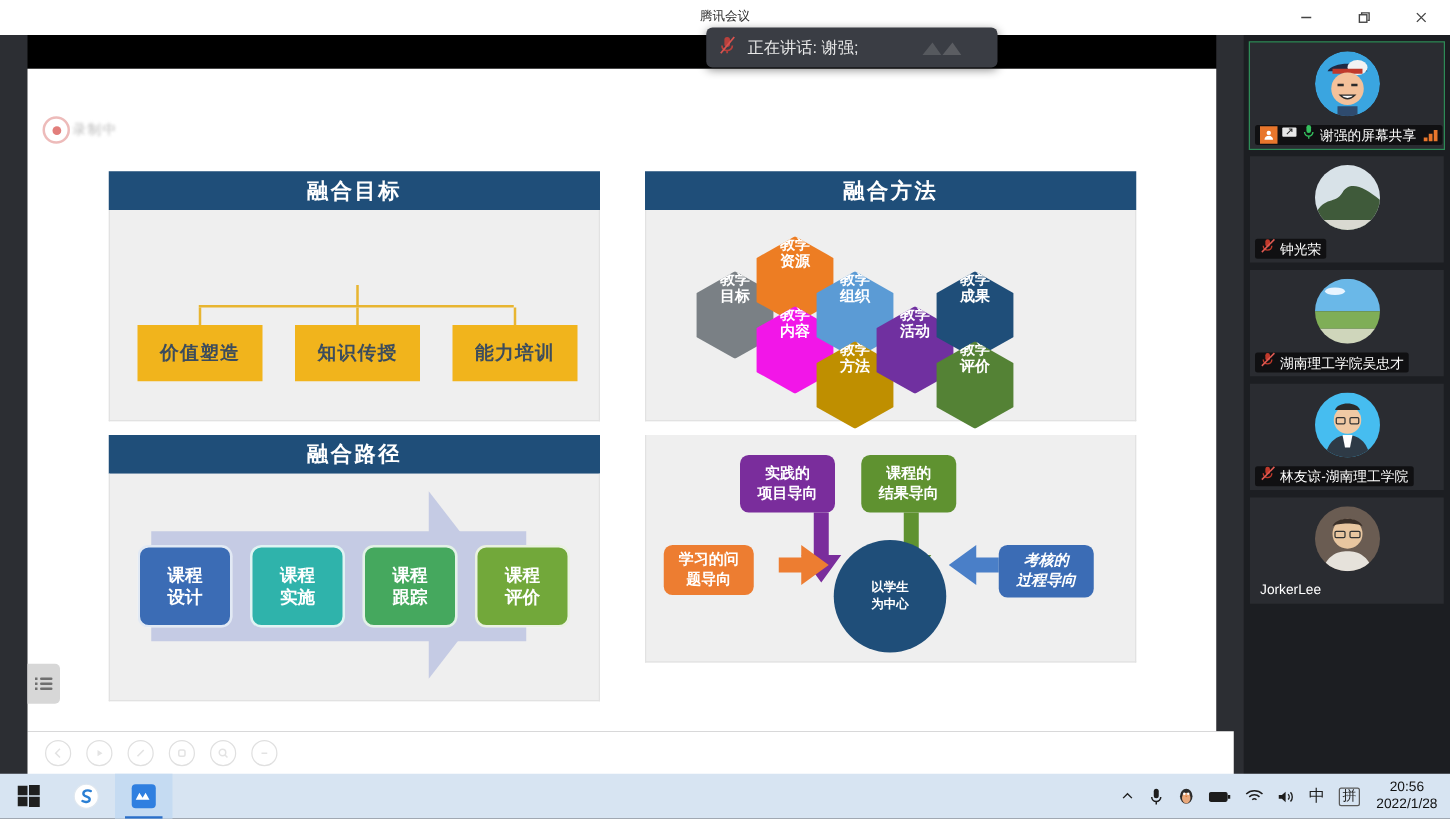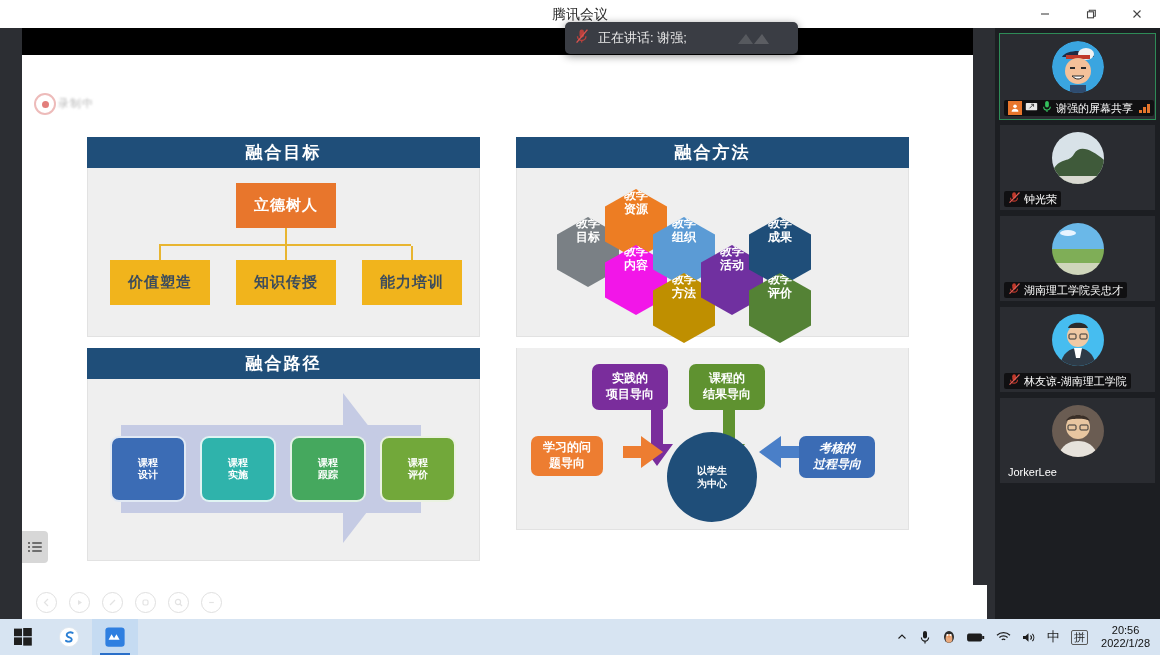--- a/index.html
+++ b/index.html
@@ -8,21 +8,21 @@
     background:#24262b;
     font-family:"Liberation Sans","DejaVu Sans",sans-serif;
     -webkit-font-smoothing:antialiased;
   }
   .app{position:relative;width:1160px;height:655px;}
 
   
   .titlebar{position:absolute;left:0;top:0;width:1160px;height:28px;background:#ffffff;}
   .titlebar .title{
     position:absolute;left:0;top:0;width:1160px;height:28px;line-height:28px;
-    text-align:center;font-size:14px;color:#2b2b2b;
+    text-align:center;font-size:10px;color:#2b2b2b;
   }
   .wincontrols{position:absolute;right:0;top:0;height:28px;display:flex;}
   .wc{width:46px;height:28px;display:flex;align-items:center;justify-content:center;color:#4a4a4a;}
   .wc svg{display:block;}
 
   
   .sharearea{position:absolute;left:0;top:28px;width:995px;height:592px;background:#2c2e33;}
   .blackband{position:absolute;left:22px;top:0;width:951px;height:27px;background:#000;}
   .leftrail{position:absolute;left:0;top:0;width:22px;height:592px;background:#2c2e33;}
   .rightrail{position:absolute;left:973px;top:0;width:22px;height:592px;background:#2c2e33;}
@@ -69,21 +69,21 @@
   .hexwrap{position:absolute;left:0;top:0;width:393px;height:168px;}
   .hex{position:absolute;width:62px;height:70px;display:flex;align-items:flex-start;justify-content:center;
     text-align:center;color:#fff;font-size:12px;font-weight:bold;line-height:1.15;
     clip-path:polygon(50% 0%,100% 25%,100% 75%,50% 100%,0% 75%,0% 25%);}
 
   
   .arrowband{position:absolute;left:33px;top:46px;width:300px;height:88px;background:#c5cbe4;}
   .arrowhead{position:absolute;left:255px;top:14px;width:0;height:0;
     border-top:75px solid transparent;border-bottom:75px solid transparent;border-left:58px solid #c5cbe4;}
   .pathbox{position:absolute;top:57px;width:72px;height:62px;border-radius:9px;color:#fff;
-    display:flex;align-items:center;justify-content:center;text-align:center;font-size:10px;
+    display:flex;align-items:center;justify-content:center;text-align:center;font-size:14px;
     font-weight:bold;line-height:1.25;border:2px solid rgba(255,255,255,.85);}
 
   
   .sc-box{position:absolute;border-radius:7px;color:#fff;display:flex;align-items:center;justify-content:center;
     text-align:center;font-size:12px;font-weight:bold;line-height:1.3;}
   .sc-circle{position:absolute;left:150px;top:84px;width:90px;height:90px;border-radius:50%;
     background:#1f4e79;color:#fff;display:flex;align-items:center;justify-content:center;
     text-align:center;font-size:10px;font-weight:bold;line-height:1.35;}
   .sc-arrow{position:absolute;}
 
@@ -171,21 +171,20 @@
       <div class="recordmark">
           <i></i>
         </div>
       <div class="recordtext">录制中</div>
 
       <div class="grid">
 
         <div class="quad q-tl">
           <div class="qhead">融合目标</div>
           <div class="qbody h1">
-            <div class="goal-top">立德树人</div>
             <div class="goal-vline"></div>
             <div class="goal-hline"></div>
             <div class="goal-drop" style="left:71px"></div>
             <div class="goal-drop" style="left:197px"></div>
             <div class="goal-drop" style="left:323px"></div>
             <div class="goal-box" style="left:22px">价值塑造</div>
             <div class="goal-box" style="left:148px">知识传授</div>
             <div class="goal-box" style="left:274px">能力培训</div>
           </div>
         </div>

